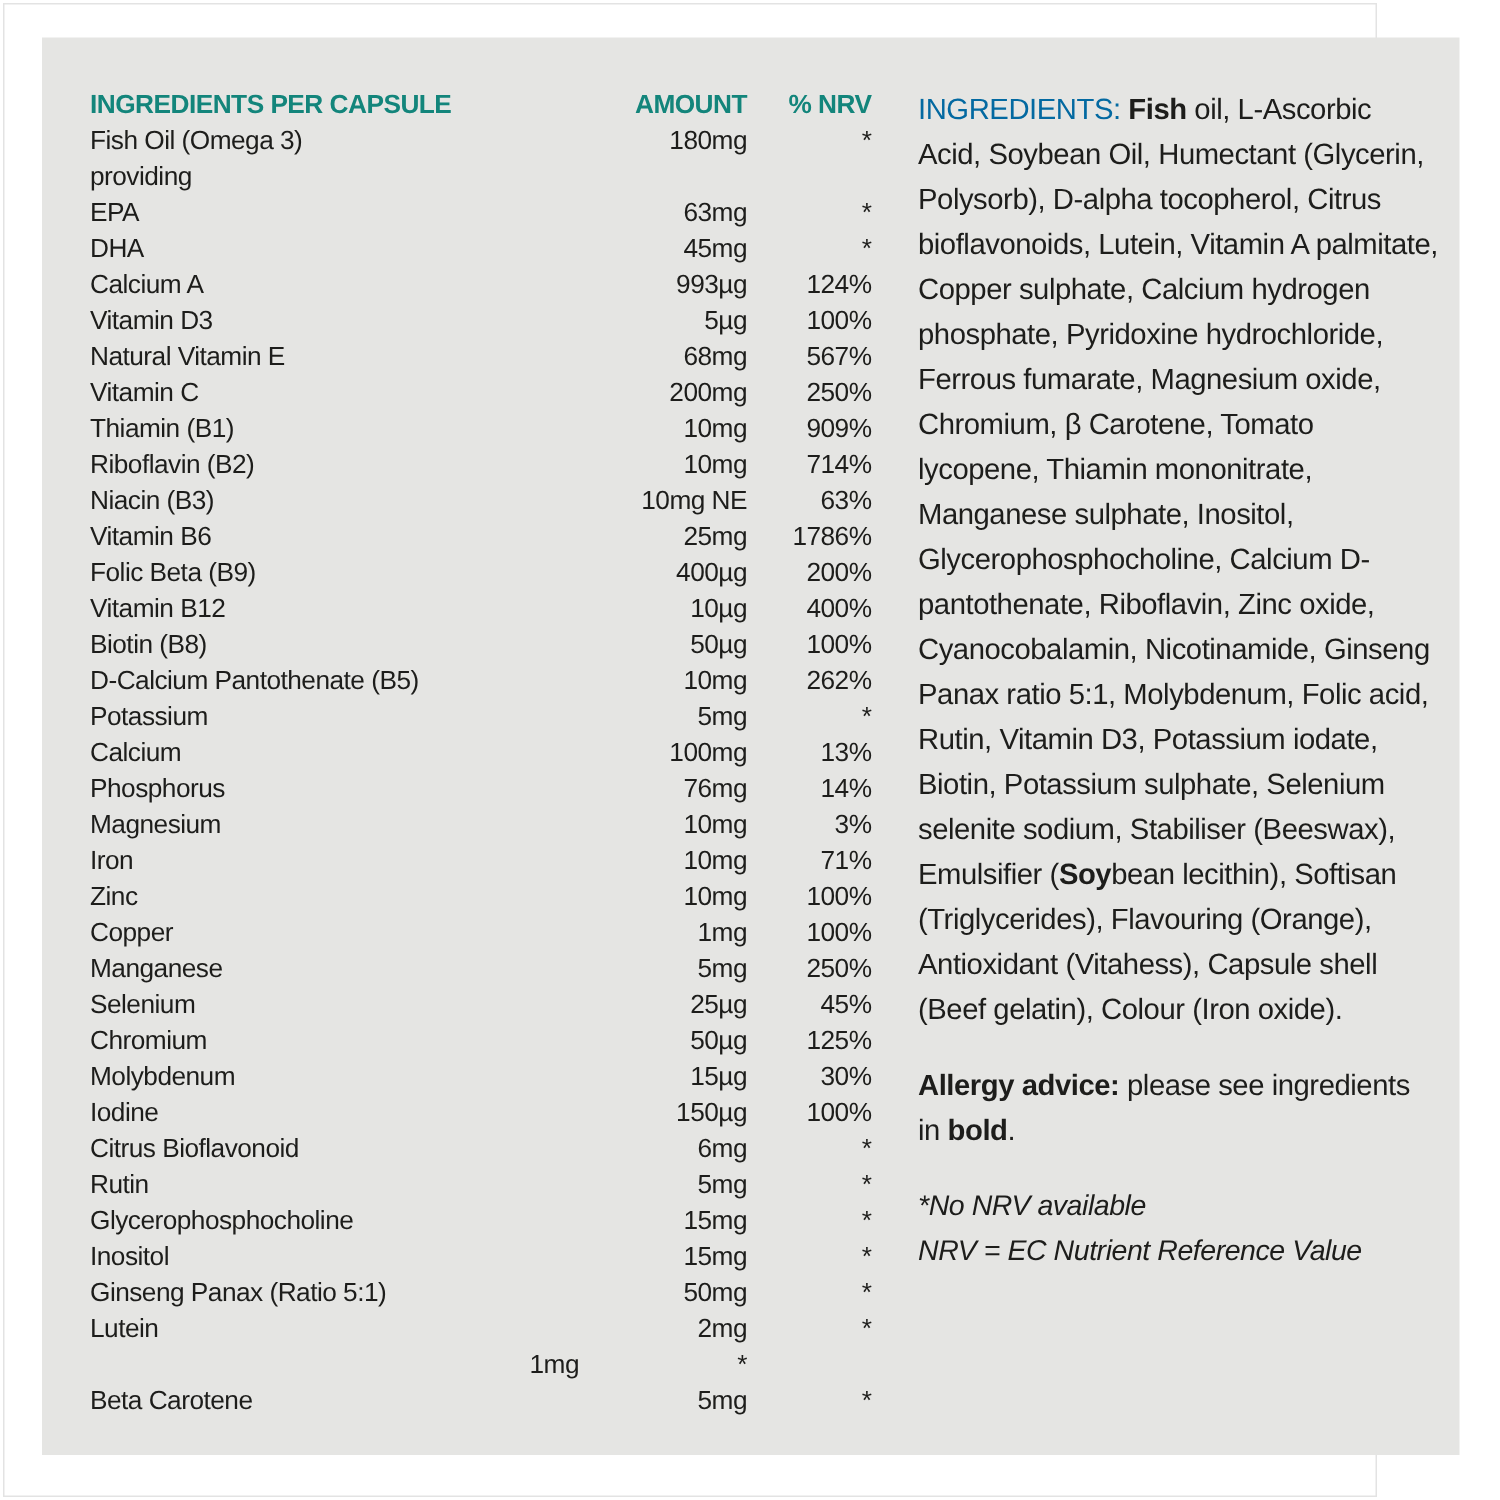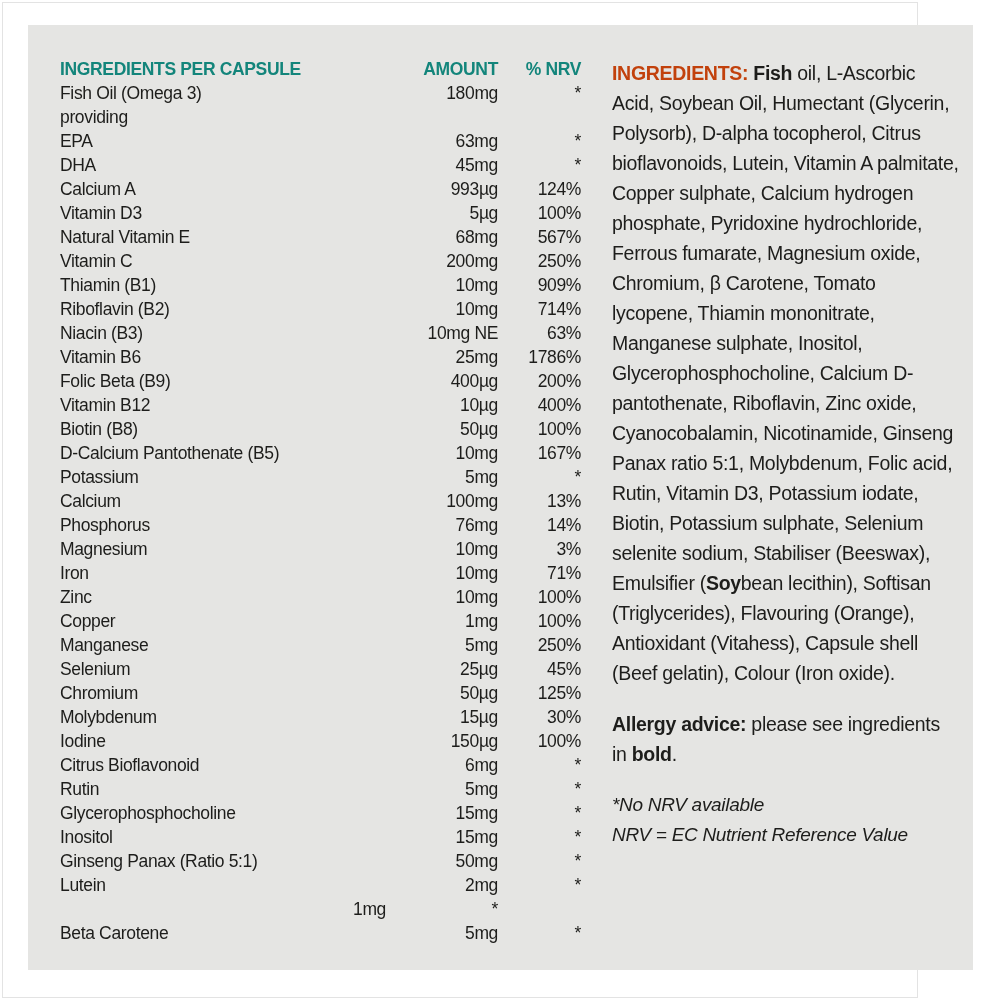--- a/index.html
+++ b/index.html
@@ -45,21 +45,21 @@
 
   
   .right {
     position: absolute;
     left: 584px; top: 33px;
     width: 347px;
     font-size: 19.5px;
     letter-spacing: -0.3px;
     line-height: 30px;
   }
-  .seg-label  { font-weight: bold; color: #c2410c; }
+  .seg-label  { font-weight: normal; color: #0369a1; }
   .seg-bold   { font-weight: bold; }
   .seg-normal { font-weight: normal; margin-top: 15px; }
   .para + .para { margin-top: 21px; }
   .footnotes { font-style: italic; font-size: 19px; }
   .footnotes div { line-height: 30px; }
 </style>
 </head>
 <body>
 
 <div class="page">
@@ -160,21 +160,21 @@
 
       <div class="t-row">
         <span class="c-name">Biotin (B8)</span>
         <span class="c-amount">50µg</span>
         <span class="c-nrv">100%</span>
       </div>
 
       <div class="t-row">
         <span class="c-name">D-Calcium Pantothenate (B5)</span>
         <span class="c-amount">10mg</span>
-        <span class="c-nrv">167%</span>
+        <span class="c-nrv">262%</span>
       </div>
 
       <div class="t-row">
         <span class="c-name">Potassium</span>
         <span class="c-amount">5mg</span>
         <span class="c-nrv">*</span>
       </div>
 
       <div class="t-row">
         <span class="c-name">Calcium</span>

